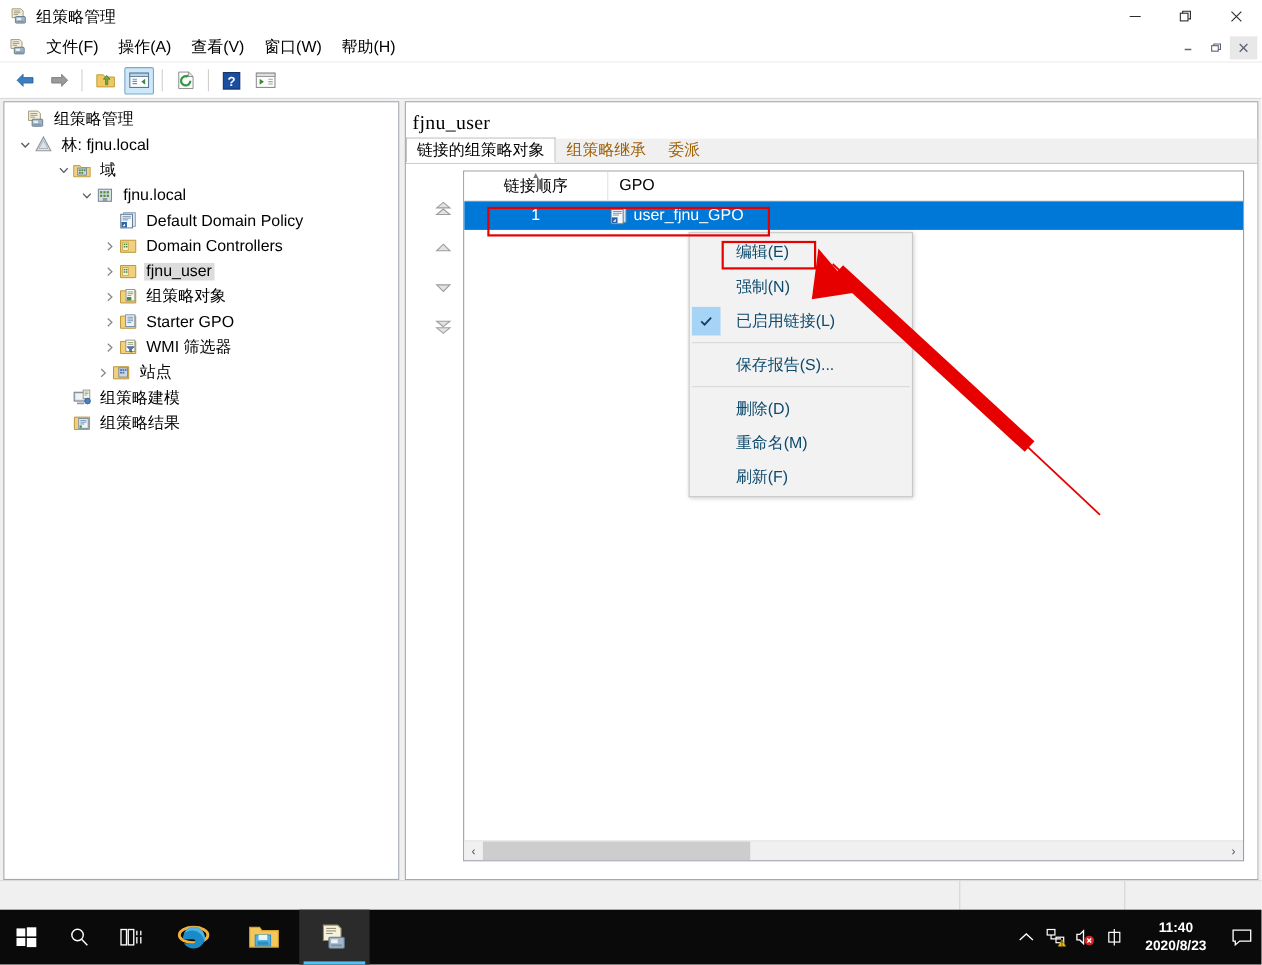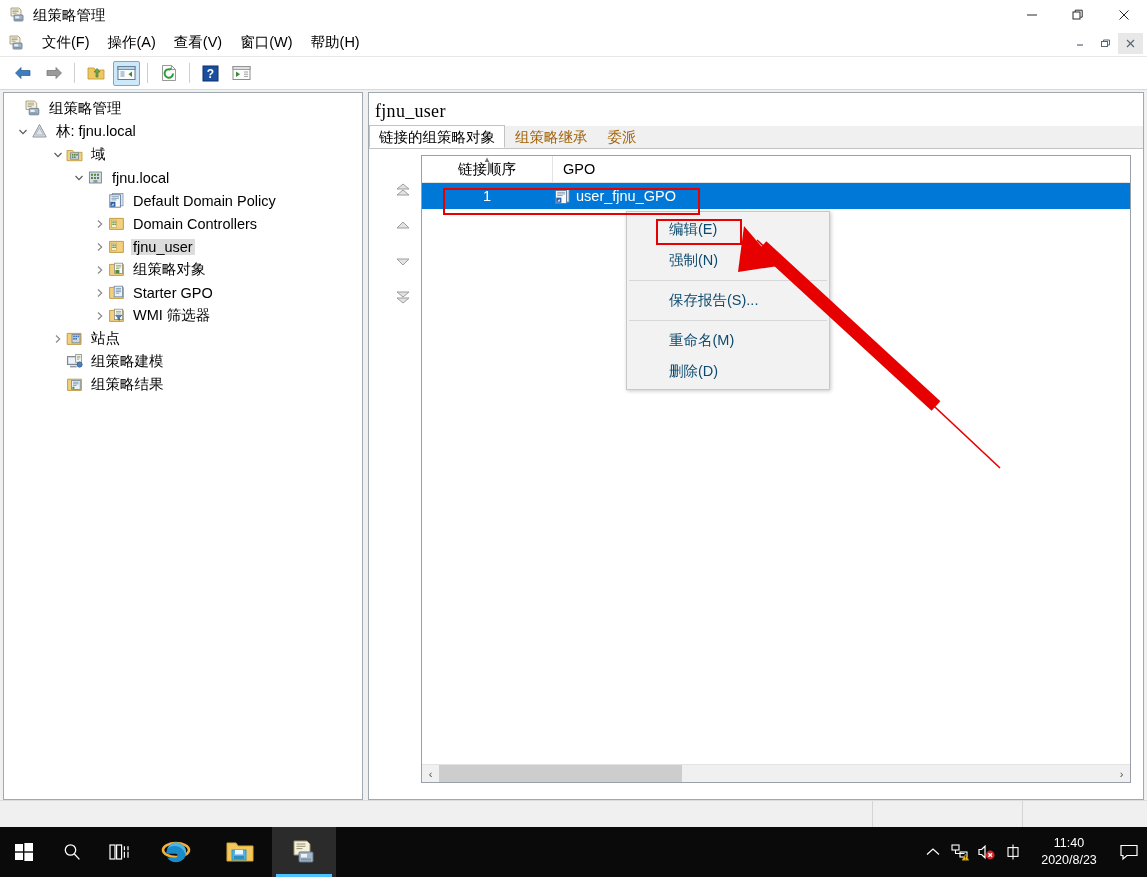--- a/index.html
+++ b/index.html
@@ -205,21 +205,21 @@
   }
   #statusbar .sb-pane { border-right: 1px solid #d5d5d5; }
   #statusbar .sb-p1 { width: 873px; }
   #statusbar .sb-p2 { width: 150px; }
   #statusbar .sb-p3 { flex: 1; border-right: none; }
 
   
   #taskbar {
     position: absolute; left: 0; top: 827px; width: 1147px; height: 50px;
     background: #0a0a0a;
-    display: flex; align-items: center;
+    display: flex; align-items: center; font-weight: bold;
   }
   #taskbar .tkbtn {
     width: 48px; height: 50px; display: flex; align-items: center; justify-content: center;
     position: relative;
   }
   #taskbar .tkbtn.wide { width: 64px; }
   #taskbar .tkbtn.running { background: #2b2b2b; }
   #taskbar .tkbtn.running::after {
     content: ""; position: absolute; left: 4px; right: 4px; bottom: 0; height: 3px;
     background: #4cc2ff;
@@ -542,21 +542,21 @@
               </svg>
             </div>
             <div class="ticon"><svg width="17" height="17" viewBox="0 0 17 17">
                 <path d="M1.6 3.4h13.8v11H1.6z" fill="#f2d07f" stroke="#bb9535" stroke-width="0.9"></path>
                 <rect x="6.4" y="2.2" width="8.2" height="10.4" fill="#fbfbf6" stroke="#8d8f7f" stroke-width="0.8"></rect>
                 <path d="M8 4.4h5.2M8 6h5.2" stroke="#8a9a6f" stroke-width="0.8"></path>
                 <path d="M7.6 8.2h6.2l-2.3 2.6v2.4l-1.6-0.9v-1.5z" fill="#5b7fad" stroke="#2f5584" stroke-width="0.7"></path>
               </svg></div>
             <div class="tlabel">WMI 筛选器</div>
           </div>
-          <div class="trow" style="padding-left: 46px;">
+          <div class="trow" style="padding-left: 46px; margin-left: 36px;">
             <div class="twist">
               <svg width="10" height="10" viewBox="0 0 10 10">
                 <path d="M3 1.5L6.7 5 3 8.5" fill="none" stroke="#8a8a8a" stroke-width="1.2"></path>
               </svg>
             </div>
             <div class="ticon"><svg width="17" height="17" viewBox="0 0 17 17">
                 <path d="M1.2 3.4h13.8v11H1.2z" fill="#f2d07f" stroke="#bb9535" stroke-width="0.9"></path>
                 <rect x="6" y="4.4" width="8" height="8.4" fill="#cfd6de" stroke="#76838f" stroke-width="0.8"></rect>
                 <rect x="7.2" y="5.6" width="1.6" height="1.6" fill="#3a6fb5"></rect>
                 <rect x="9.4" y="5.6" width="1.6" height="1.6" fill="#3a6fb5"></rect>
@@ -676,33 +676,47 @@
 
   <div id="ctxmenu">
     <div class="cmi">
       <div class="gutter"></div>
       <div class="cmlabel">编辑(E)</div>
     </div>
     <div class="cmi">
       <div class="gutter"></div>
       <div class="cmlabel">强制(N)</div>
     </div>
+    <div class="cmi">
+      <div class="gutter">
+        <div class="check">
+          <svg width="12" height="12" viewBox="0 0 12 12">
+              <path d="M1.5 6.2l3 3 6-6.5" fill="none" stroke="#1a3c5a" stroke-width="1.6"></path>
+            </svg>
+        </div>
+      </div>
+      <div class="cmlabel">已启用链接(L)</div>
+    </div>
     <div class="cmsep"></div>
     <div class="cmi">
       <div class="gutter"></div>
       <div class="cmlabel">保存报告(S)...</div>
     </div>
     <div class="cmsep"></div>
     <div class="cmi">
       <div class="gutter"></div>
-      <div class="cmlabel">重命名(M)</div>
+      <div class="cmlabel">删除(D)</div>
     </div>
     <div class="cmi">
       <div class="gutter"></div>
-      <div class="cmlabel">删除(D)</div>
+      <div class="cmlabel">重命名(M)</div>
+    </div>
+    <div class="cmi">
+      <div class="gutter"></div>
+      <div class="cmlabel">刷新(F)</div>
     </div>
   </div>
 
   <div class="anno-box" id="anno-row"></div>
   <div class="anno-box" id="anno-edit"></div>
   <svg id="anno-arrow" viewBox="0 0 330 280">
     <path d="M300 258 L57 30" fill="none" stroke="#e60000" stroke-width="1.6"></path>
     <path d="M236 196 L62 36" fill="none" stroke="#e60000" stroke-width="13"></path>
     <path d="M44 16 L78 56 L38 62 Z" fill="#e60000"></path>
   </svg>

